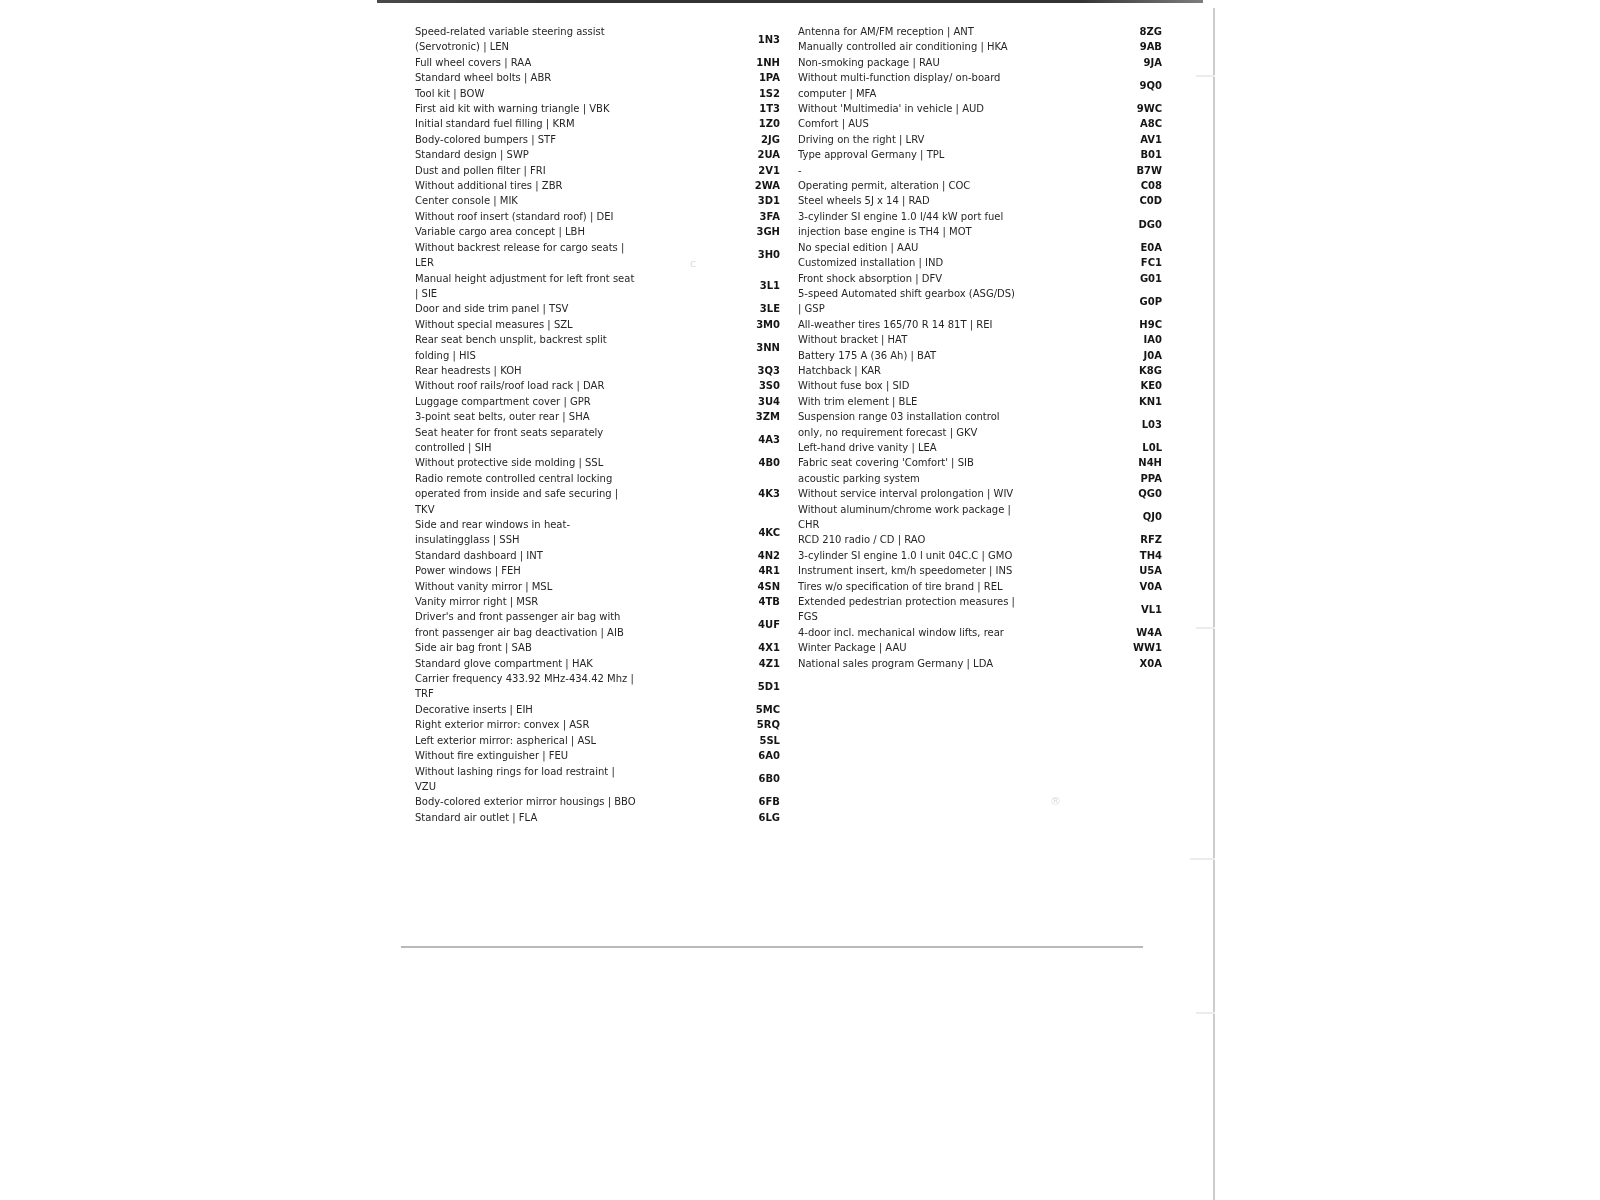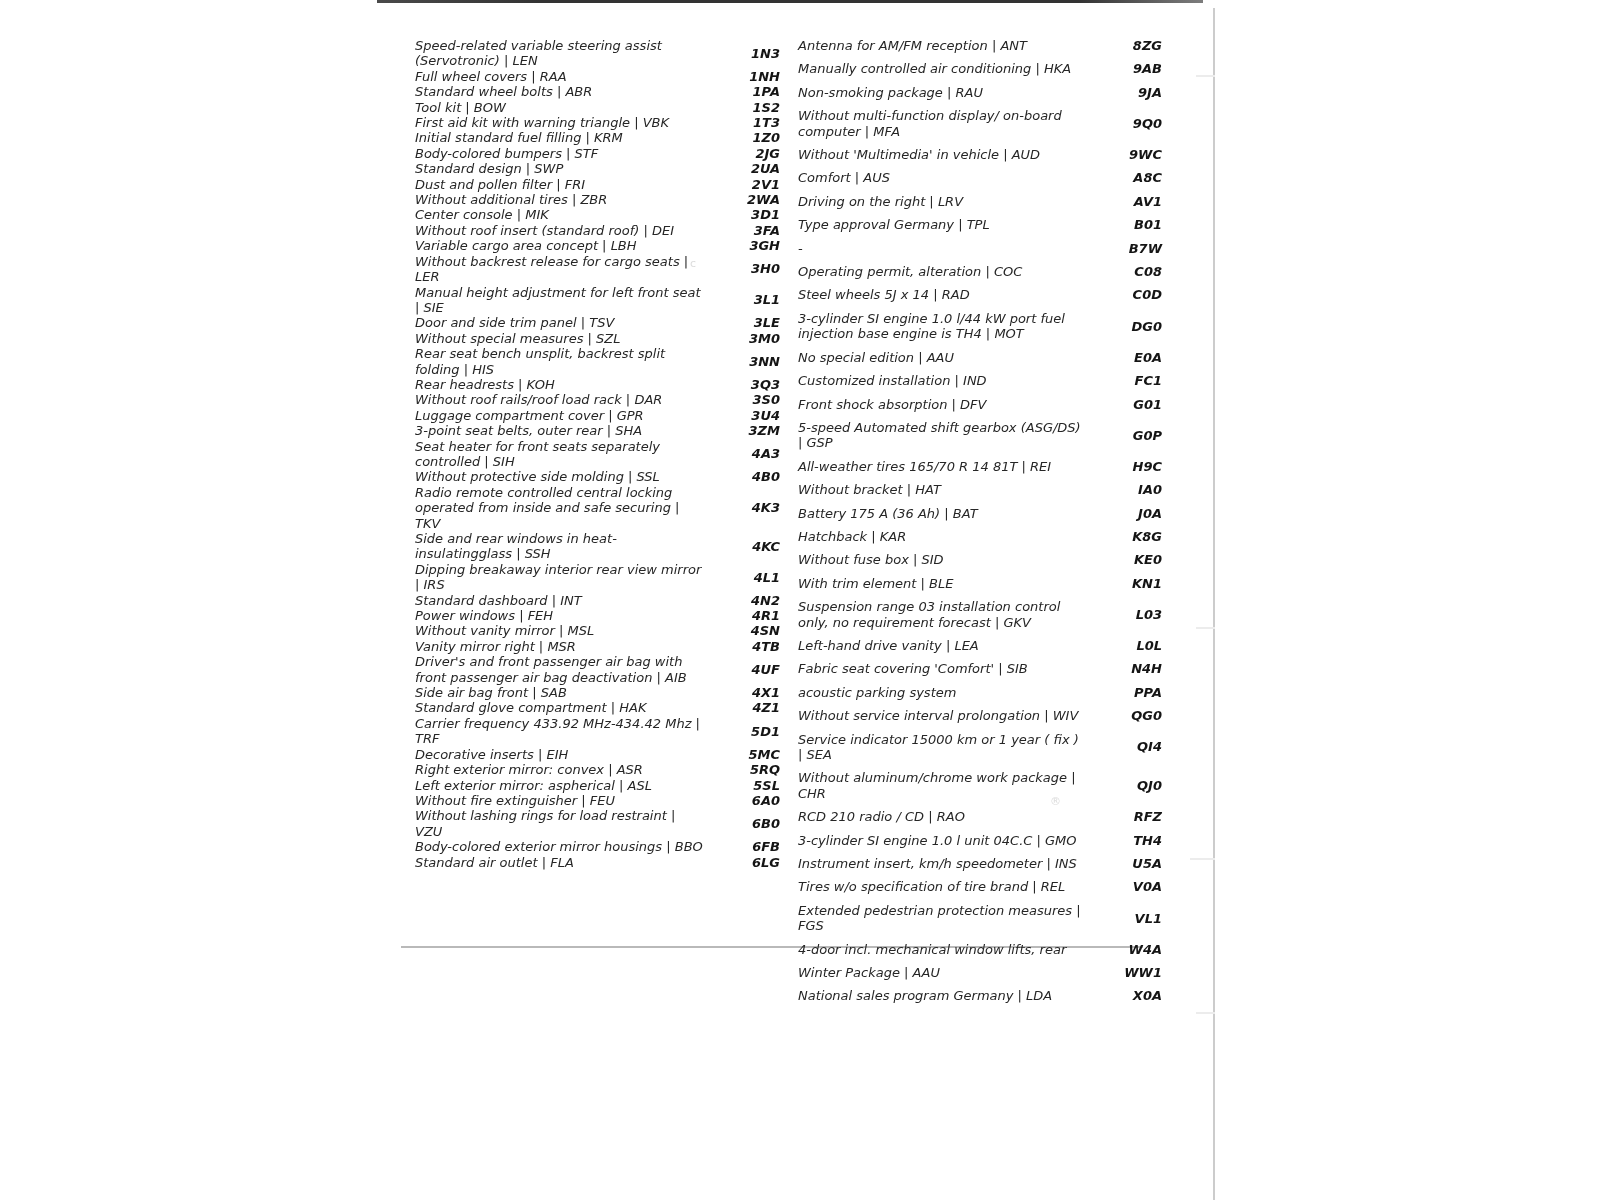--- a/index.html
+++ b/index.html
@@ -30,29 +30,28 @@
     position:absolute;left:1213px;top:8px;width:2px;height:1192px;
     background:var(--page-edge);
   }
   .tick{
     position:absolute;height:2px;background:#ececec;
   }
   .smudge{
     position:absolute;color:#dcdcdc;font-size:11px;line-height:11px;
   }
   .content{
-    position:absolute;left:415px;top:38px;
+    position:absolute;left:415px;top:24px;
     display:flex;gap:18px;
-    font-size:13px;line-height:15.4px;
+    font-size:10px;line-height:15.4px;
     color:var(--text);
-    font-style:italic;
   }
   .col{display:flex;flex-direction:column;}
   .col-left{width:365px;}
-  .col-right{width:364px;gap:8px;}
+  .col-right{width:364px;}
   .entry{display:flex;align-items:center;}
   .desc{
     white-space:pre-line;
     flex:1 1 auto;
   }
   .code{
     font-weight:bold;
     color:var(--code-text);
     text-align:right;
     padding-left:6px;
@@ -206,25 +205,20 @@
 TKV</span>
     <span class="code">4K3</span>
   </div>
 
   <div class="entry">
     <span class="desc">Side and rear windows in heat-
 insulatingglass | SSH</span>
     <span class="code">4KC</span>
   </div>
 
-  <div class="entry">
-    <span class="desc">Dipping breakaway interior rear view mirror
-| IRS</span>
-    <span class="code">4L1</span>
-  </div>
 
   <div class="entry">
     <span class="desc">Standard dashboard | INT</span>
     <span class="code">4N2</span>
   </div>
 
   <div class="entry">
     <span class="desc">Power windows | FEH</span>
     <span class="code">4R1</span>
   </div>
@@ -432,25 +426,20 @@
   <div class="entry">
     <span class="desc">acoustic parking system</span>
     <span class="code">PPA</span>
   </div>
 
   <div class="entry">
     <span class="desc">Without service interval prolongation | WIV</span>
     <span class="code">QG0</span>
   </div>
 
-  <div class="entry">
-    <span class="desc">Service indicator 15000 km or 1 year ( fix )
-| SEA</span>
-    <span class="code">QI4</span>
-  </div>
 
   <div class="entry">
     <span class="desc">Without aluminum/chrome work package |
 CHR</span>
     <span class="code">QJ0</span>
   </div>
 
   <div class="entry">
     <span class="desc">RCD 210 radio / CD | RAO</span>
     <span class="code">RFZ</span>

